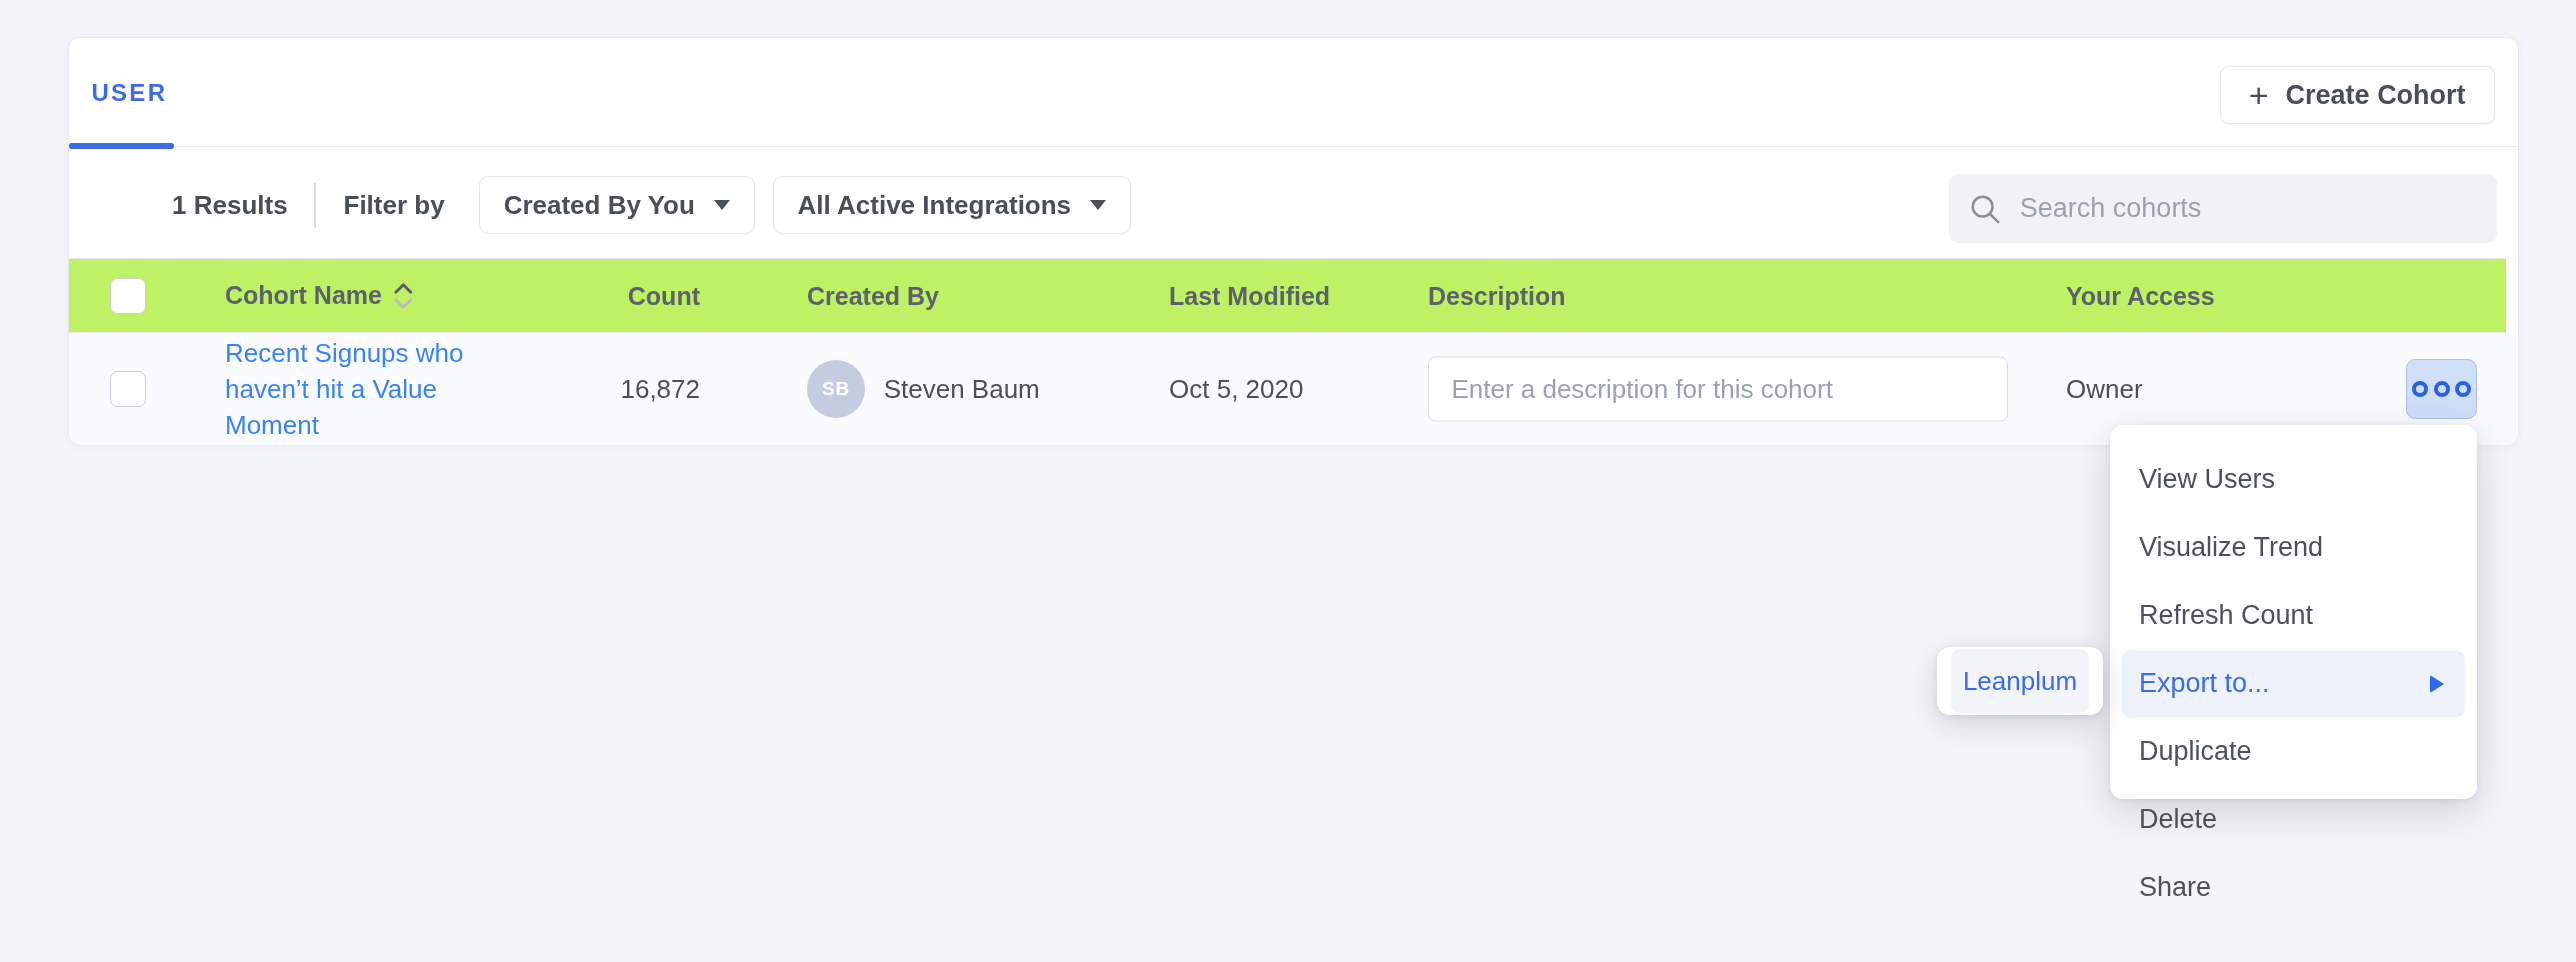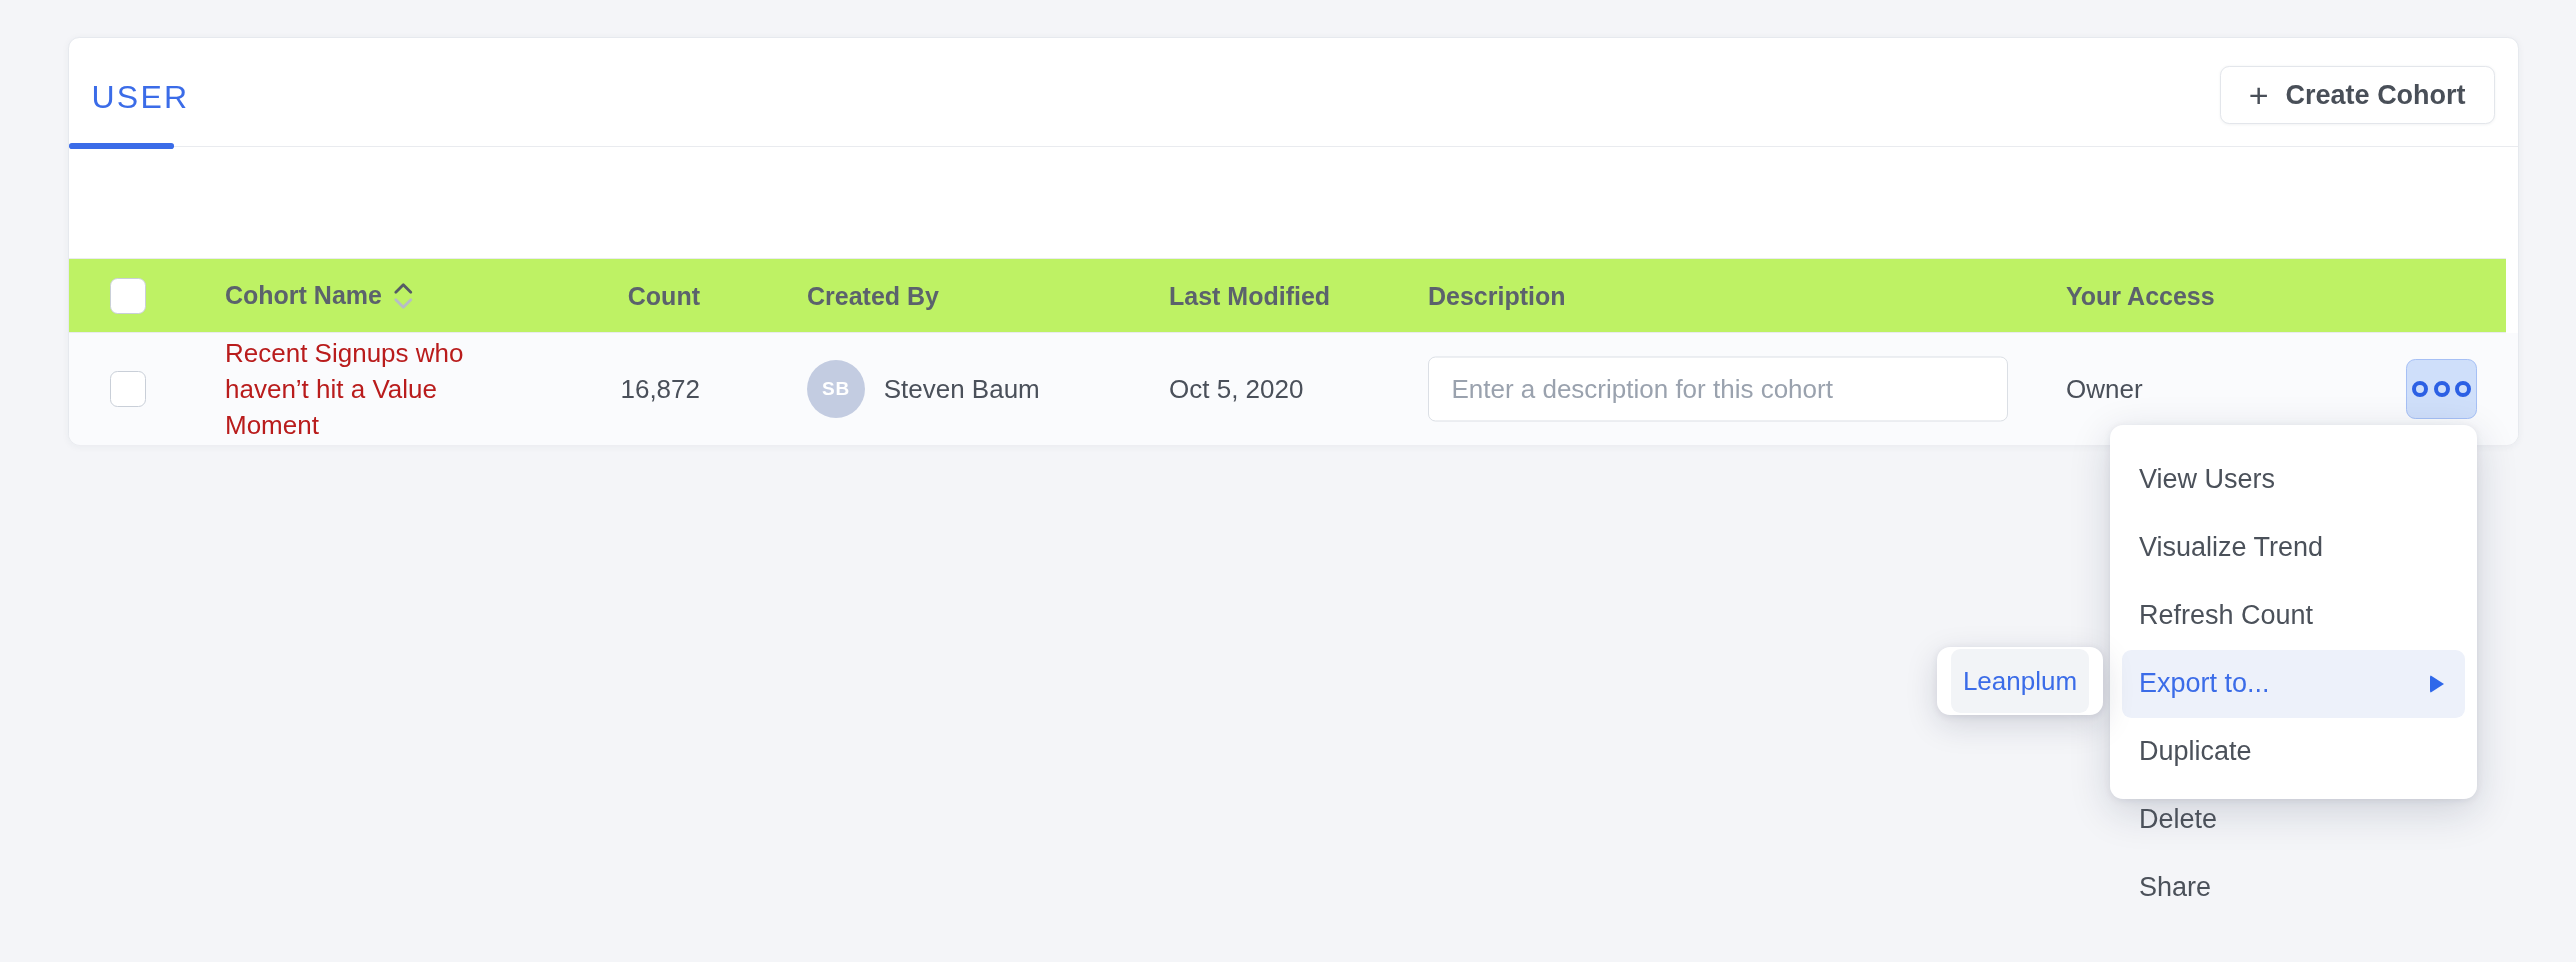--- a/index.html
+++ b/index.html
@@ -25,21 +25,21 @@
     position: absolute; left: 0; top: 0; right: 0; height: 109px;
     border-bottom: 1.9px solid #e9ebef;
     border-radius: 11.2px 11.2px 0 0;
   }
   .tab {
     position: absolute; left: 0; top: 0; width: 105px; height: 109px;
     cursor: pointer;
   }
   .tab-label {
     position: absolute; left: 22.4px; top: 41px;
-    font-size: 32px; font-weight: 400; letter-spacing: 2.3px;
+    font-size: 24px; font-weight: 700; letter-spacing: 2.3px;
     color: #3b6ce8;
   }
   .tab-underline {
     position: absolute; left: 0; bottom: -1.9px; width: 105px; height: 5.6px;
     background: #3b6ce8; border-radius: 2.8px;
   }
   .create-btn {
     position: absolute; right: 23.4px; top: 28px; height: 58px;
     display: flex; align-items: center; gap: 17px; padding: 0 28px;
     background: #ffffff; border: 1.9px solid #e3e6eb; border-radius: 9.3px;
@@ -100,21 +100,21 @@
   .th-label { font-size: 25px; font-weight: 600; color: #5b626c; white-space: nowrap; }
   .th-name-wrap { display: flex; align-items: center; gap: 11.2px; }
 
   .checkbox {
     width: 36px; height: 36px; background: #ffffff;
     border: 1.9px solid #c9cfd8; border-radius: 7.5px; cursor: pointer;
   }
 
   .cell-text { font-size: 26px; font-weight: 500; color: #4a505a; white-space: nowrap; }
   .cohort-link {
-    font-size: 26px; font-weight: 400; color: #b91c1c; line-height: 36px;
+    font-size: 26px; font-weight: 400; color: #3b82f6; line-height: 36px;
     text-decoration: none; display: block; cursor: pointer;
   }
   .creator-wrap { display: flex; align-items: center; gap: 18.7px; }
   .avatar {
     width: 58px; height: 58px; border-radius: 50%; background: #c3cce1;
     display: flex; align-items: center; justify-content: center;
     font-size: 19px; font-weight: 600; color: #ffffff; letter-spacing: 0.9px;
   }
   .desc-input {
     width: 580px; height: 65px; background: #ffffff;
@@ -180,20 +180,40 @@
       <div class="tab">
         <span class="tab-label">USER</span>
         <div class="tab-underline"></div>
       </div>
       <button class="create-btn">
         <span class="plus-glyph">+</span>
         <span>Create Cohort</span>
       </button>
     </div>
 
+    <div class="filterbar">
+      <span class="results-count">1 Results</span>
+      <div class="vdivider"></div>
+      <span class="filterby-label">Filter by</span>
+      <button class="dropdown">
+        <span>Created By You</span>
+        <i class="caret-down"></i>
+      </button>
+      <button class="dropdown">
+        <span>All Active Integrations</span>
+        <i class="caret-down"></i>
+      </button>
+      <div class="search-box">
+        <svg width="32" height="32" viewBox="0 0 34 34">
+          <circle cx="14.5" cy="14.5" r="10.5" fill="none" stroke="#868e99" stroke-width="2.6"></circle>
+          <line x1="22.5" y1="22.5" x2="31" y2="31" stroke="#868e99" stroke-width="2.6" stroke-linecap="round"></line>
+        </svg>
+        <input type="text" placeholder="Search cohorts" style="">
+      </div>
+    </div>
 
     <div class="thead">
       <div class="col c-check">
         <div class="checkbox"></div>
       </div>
       <div class="col c-name th-name-wrap">
         <span class="th-label">Cohort Name</span>
         <svg width="20.6" height="30" viewBox="0 0 22 32">
           <path d="M3 12 L11 4 L19 12" fill="none" stroke="#565c65" stroke-width="3" stroke-linecap="round" stroke-linejoin="round"></path>
           <path d="M3 20 L11 28 L19 20" fill="none" stroke="#b7bdc6" stroke-width="3" stroke-linecap="round" stroke-linejoin="round"></path>

